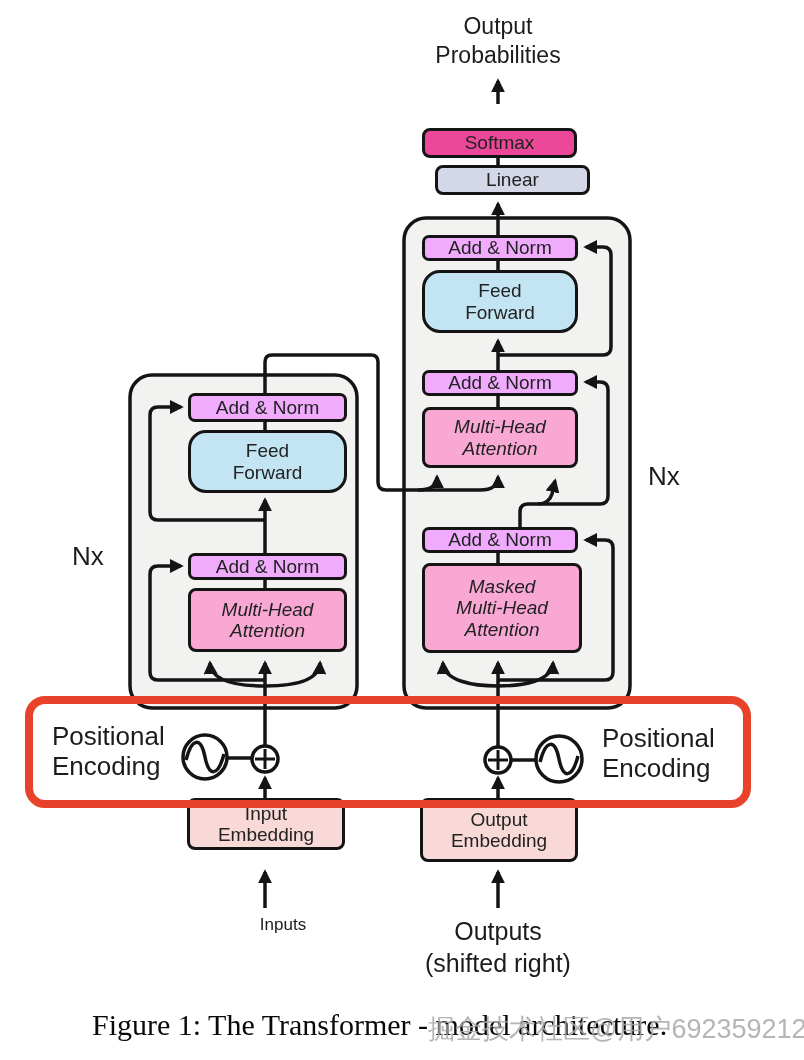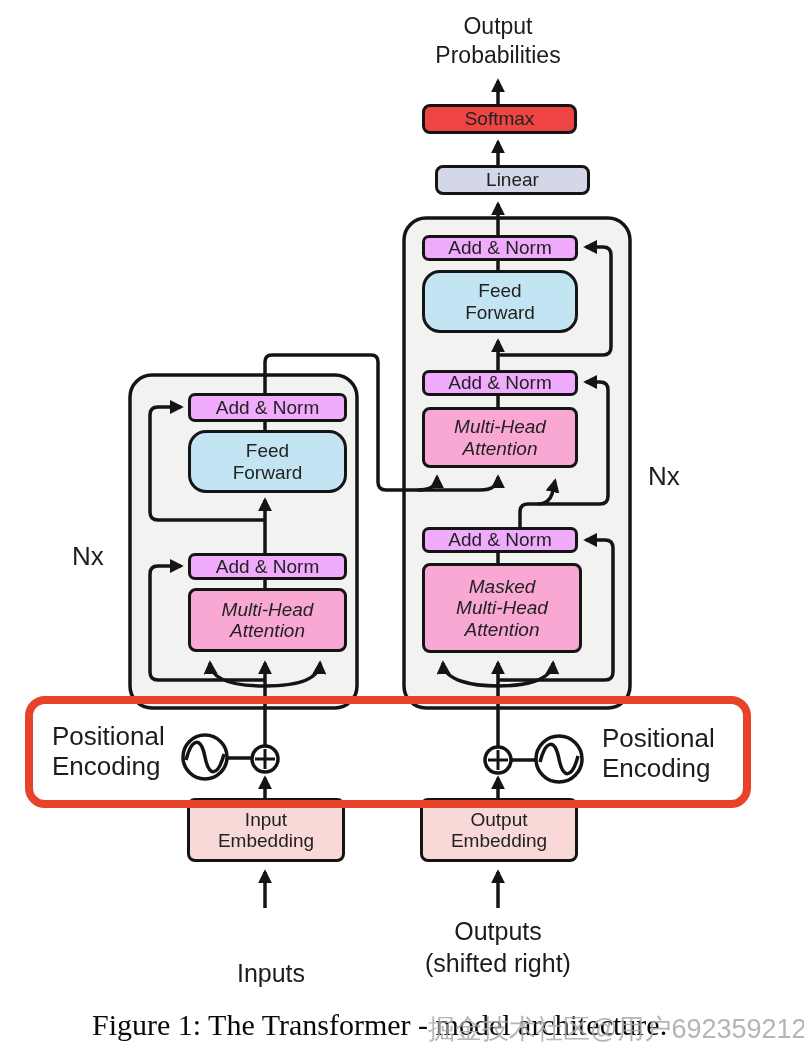--- a/index.html
+++ b/index.html
@@ -5,21 +5,21 @@
   html,body{margin:0;padding:0;background:#fff;}
   #stage{position:relative;width:804px;height:1060px;background:#ffffff;overflow:hidden;
          font-family:"Liberation Sans",sans-serif;color:#1c1c1c;}
   #wires{position:absolute;left:0;top:0;}
   .box{position:absolute;box-sizing:border-box;border:3px solid #141414;border-radius:8px;
        display:flex;align-items:center;justify-content:center;text-align:center;
        font-size:19px;line-height:1.12;color:#222;white-space:pre-line;z-index:3;}
   .an{background:#f0abfc;border-radius:7px;}
   .ff{background:#c3e5f3;border-radius:18px;}
   .mha{background:#f9a8d4;font-style:italic;}
-  .sm{background:#ef4444;}
+  .sm{background:#ec4899;margin-top:24px;}
   .ln{background:#d4d7e8;}
   .emb{background:#f9d8d8;}
   .lbl{position:absolute;white-space:pre-line;z-index:4;}
   .center{text-align:center;}
   #red-frame{position:absolute;left:25px;top:696px;width:726px;height:112px;box-sizing:border-box;
              border:8px solid #e8432a;border-radius:20px;z-index:6;}
   #caption{position:absolute;left:92px;top:1008px;font-family:Liberation Serif, serif;
            font-size:30px;color:#090909;z-index:4;white-space:nowrap;}
   #watermark{position:absolute;left:428px;top:1011px;font-size:27px;color:rgba(168,168,168,0.85);
              z-index:5;white-space:nowrap;}
@@ -103,34 +103,34 @@
 Multi-Head
 Attention</div>
 
   <div class="box an" style="left:188px;top:393px;width:159px;height:29px;">Add &amp; Norm</div>
   <div class="box ff" style="left:188px;top:430px;width:159px;height:63px;">Feed
 Forward</div>
   <div class="box an" style="left:188px;top:553px;width:159px;height:27px;">Add &amp; Norm</div>
   <div class="box mha" style="left:188px;top:588px;width:159px;height:64px;">Multi-Head
 Attention</div>
 
-  <div class="box emb" style="left:187px;top:798px;width:158px;height:64px;">Input
+  <div class="box emb" style="left:187px;top:798px;width:158px;height:52px;">Input
 Embedding</div>
   <div class="box emb" style="left:420px;top:798px;width:158px;height:64px;">Output
 Embedding</div>
 
   <div class="lbl center" style="left:398px;top:12px;width:200px;font-size:23px;line-height:29px;">Output
 Probabilities</div>
   <div class="lbl" style="left:72px;top:541px;font-size:26px;">Nx</div>
   <div class="lbl" style="left:648px;top:461px;font-size:26px;">Nx</div>
   <div class="lbl" style="left:52px;top:721px;font-size:26px;line-height:30px;">Positional
 Encoding</div>
   <div class="lbl" style="left:602px;top:723px;font-size:26px;line-height:30px;">Positional
 Encoding</div>
-  <div class="lbl center" style="left:171px;top:915px;width:200px;font-size:25px;margin-top:44px;">Inputs</div>
+  <div class="lbl center" style="left:183px;top:915px;width:200px;font-size:17px;">Inputs</div>
   <div class="lbl center" style="left:398px;top:915px;width:200px;font-size:25px;line-height:32px;">Outputs
 (shifted right)</div>
 
   <div id="red-frame"></div>
 
   <div id="caption">Figure 1: The Transformer - model architecture.</div>
   <div id="watermark">掘金技术社区@用户69235921256</div>
 </div>
 
 </body></html>

